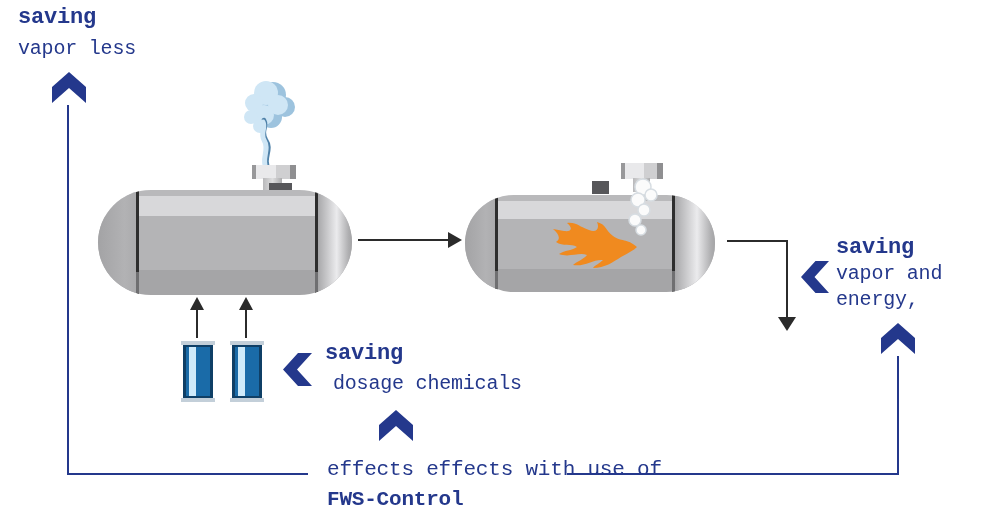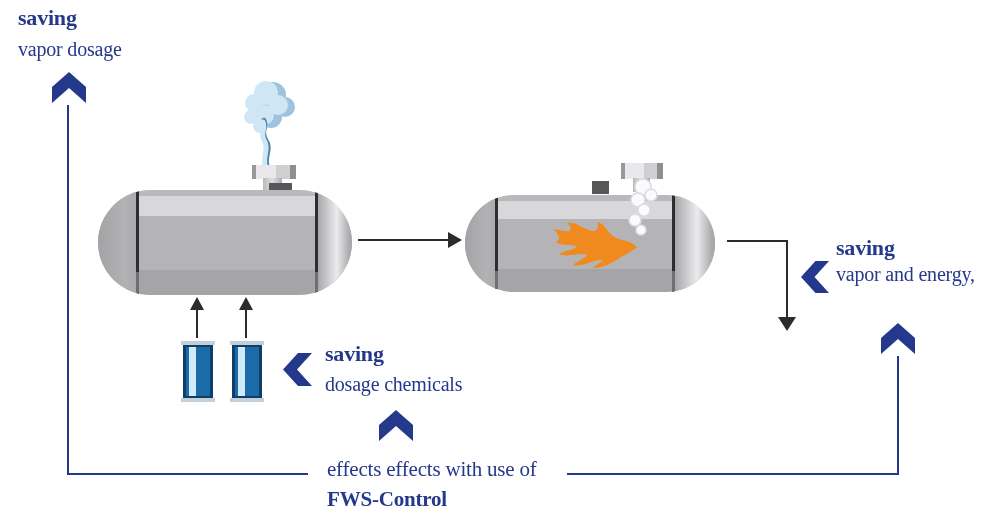--- a/index.html
+++ b/index.html
@@ -1,17 +1,17 @@
 <!DOCTYPE html>
 <html style="--navy: #24388c; --arrow-black: #2b2b2b; --flame-orange: #f08a1f; --chemical-blue: #1a6ba8; --steam-blue: #cfe6f5; --tank-gray: #b4b4b6;"><head>
 <meta charset="utf-8">
 <style>
   html,body{margin:0;padding:0;background:#fff;}
   .stage{position:relative;width:1000px;height:530px;background:#ffffff;overflow:hidden;
-         font-family:Liberation Serif, serif;}
+         font-family:Liberation Mono, monospace;}
   .abs{position:absolute;}
   
   .lbl-title{font-weight:bold;font-size:22px;line-height:26px;color:var(--navy);letter-spacing:-0.2px;}
   .lbl-sub{font-size:20px;line-height:26px;color:var(--navy);letter-spacing:-0.2px;}
   .footer-line1{font-size:21px;line-height:25px;color:var(--navy);letter-spacing:-0.2px;}
   .footer-line2{font-size:21px;line-height:27px;font-weight:bold;color:var(--navy);margin-top:4px;letter-spacing:-0.2px;}
   
   .nline{background:var(--navy);}
   
   .kline{background:var(--arrow-black);}
@@ -44,21 +44,21 @@
   .cyl .stripe{position:absolute;left:6px;width:7px;top:6px;bottom:6px;background:#cfeafa;}
   .flame path{fill:var(--flame-orange);}
 </style>
 </head>
 <body>
 
 <div class="stage">
 
   <div class="abs" style="left:18px;top:5px;">
     <div class="lbl-title">saving</div>
-    <div class="lbl-sub" style="margin-top:5px;">vapor dosage</div>
+    <div class="lbl-sub" style="margin-top:5px;">vapor less</div>
   </div>
 
   <svg class="abs chev" style="left:52px;top:72px;" width="34" height="31" viewBox="0 0 34 31">
     <polygon points="17,0 34,15 34,31 17,16 0,31 0,15" fill="currentColor"></polygon>
   </svg>
 
   <div class="abs nline" style="left:67px;top:105px;width:2px;height:369px;"></div>
   <div class="abs nline" style="left:67px;top:473px;width:241px;height:2px;"></div>
   <div class="abs nline" style="left:567px;top:473px;width:332px;height:2px;"></div>
   <div class="abs nline" style="left:897px;top:356px;width:2px;height:119px;"></div>
@@ -145,21 +145,21 @@
     <div class="body"></div>
     <div class="stripe"></div>
     <div class="cap bot"></div>
   </div>
 
   <svg class="abs chev" style="left:283px;top:353px;" width="29" height="33" viewBox="0 0 29 33">
     <polygon points="0,16.5 15,0 29,0 14,16.5 29,33 15,33" fill="currentColor"></polygon>
   </svg>
   <div class="abs" style="left:325px;top:341px;">
     <div class="lbl-title">saving</div>
-    <div class="lbl-sub" style="margin-top:4px;">dosage chemicals</div>
+    <div class="lbl-sub" style="margin-top:4px;margin-left:8px;">dosage chemicals</div>
   </div>
 
   <svg class="abs chev" style="left:379px;top:410px;" width="34" height="31" viewBox="0 0 34 31">
     <polygon points="17,0 34,15 34,31 17,16 0,31 0,15" fill="currentColor"></polygon>
   </svg>
 
   <svg class="abs chev" style="left:801px;top:261px;" width="28" height="32" viewBox="0 0 29 33">
     <polygon points="0,16.5 15,0 29,0 14,16.5 29,33 15,33" fill="currentColor"></polygon>
   </svg>
   <div class="abs" style="left:836px;top:235px;">

